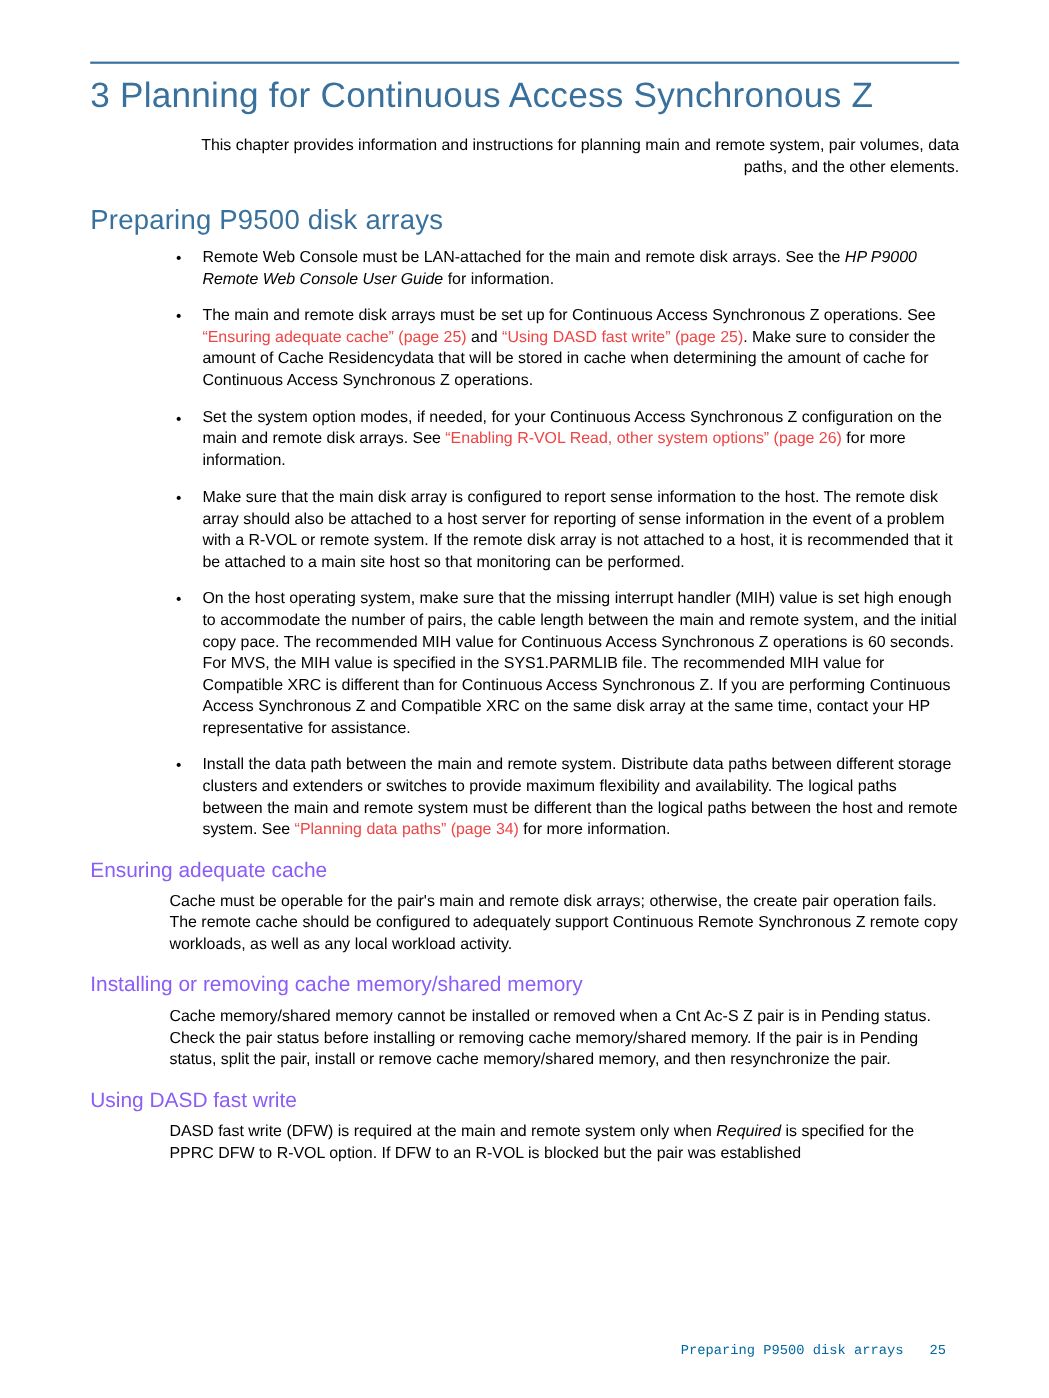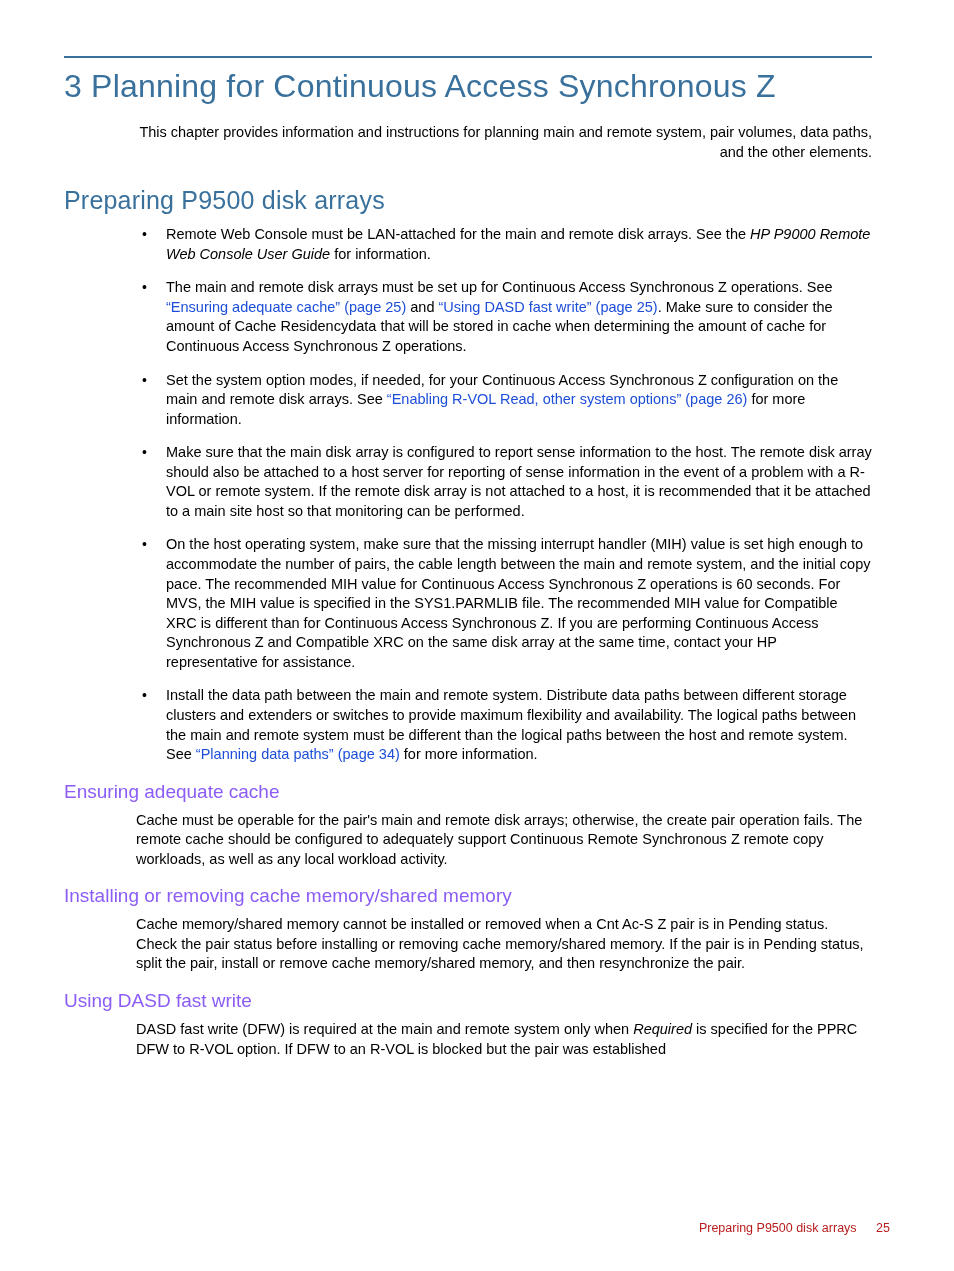--- a/index.html
+++ b/index.html
@@ -5,21 +5,21 @@
   * { margin: 0; padding: 0; box-sizing: border-box; }
   body {
     width: 954px;
     height: 1271px;
     background: #fff;
     font-family: "Segoe UI", "Helvetica Neue", Arial, sans-serif;
     color: #000;
     position: relative;
   }
   .page {
-    padding: 56px 82px 40px 64px;
+    padding: 56px 82px 40px 82px;
   }
   .top-rule {
     border-top: 2px solid #39719c;
     margin-bottom: 10px;
   }
   h1 {
     font-size: 32px;
     font-weight: 300;
     color: #39719c;
     margin-bottom: 18px;
@@ -66,31 +66,32 @@
   }
   ul.bullets > li::before {
     content: "•";
     position: absolute;
     left: 6px;
     top: 0;
     color: #000;
     font-size: 14px;
   }
   .link {
-    color: #1d4ed8;
+    color: #ef4444;
     cursor: pointer;
     text-decoration: none;
   }
   .italic { font-style: italic; }
   .footer {
     position: absolute;
     bottom: 36px;
-    right: 64px;
+    right: 94px;
     font-size: 12.5px;
-    color: #b91c1c;
+    color: #0369a1;
+    font-family: Liberation Mono, monospace;
   }
   .footer .pn { margin-left: 16px; }
 </style>
 </head>
 <body>
 
 <div class="page">
   <div class="top-rule"></div>
 
   <h1>3 Planning for Continuous Access Synchronous Z</h1>

